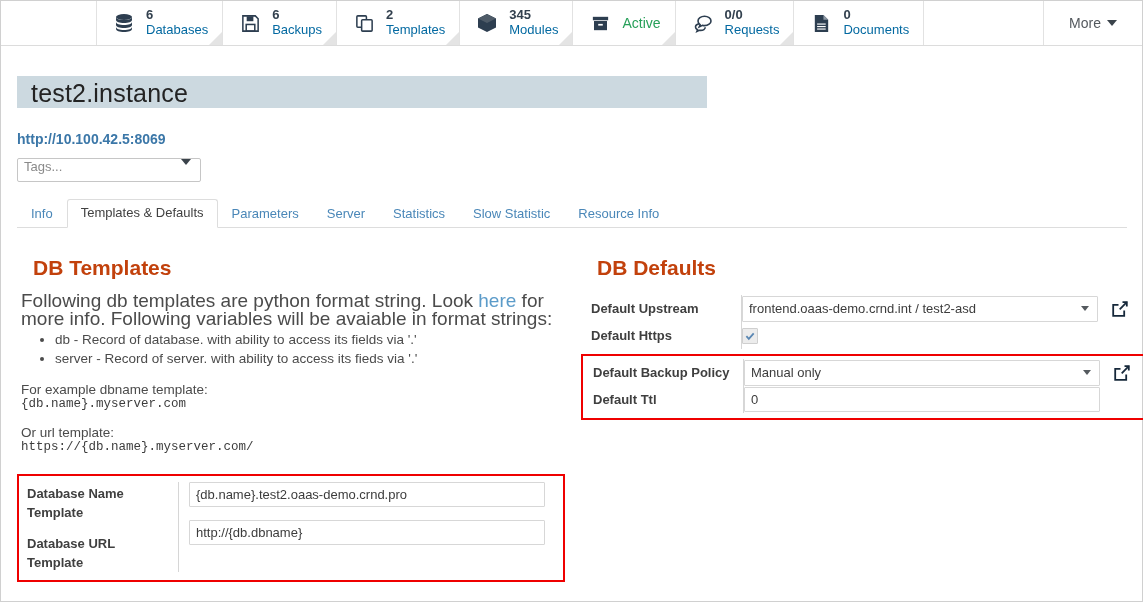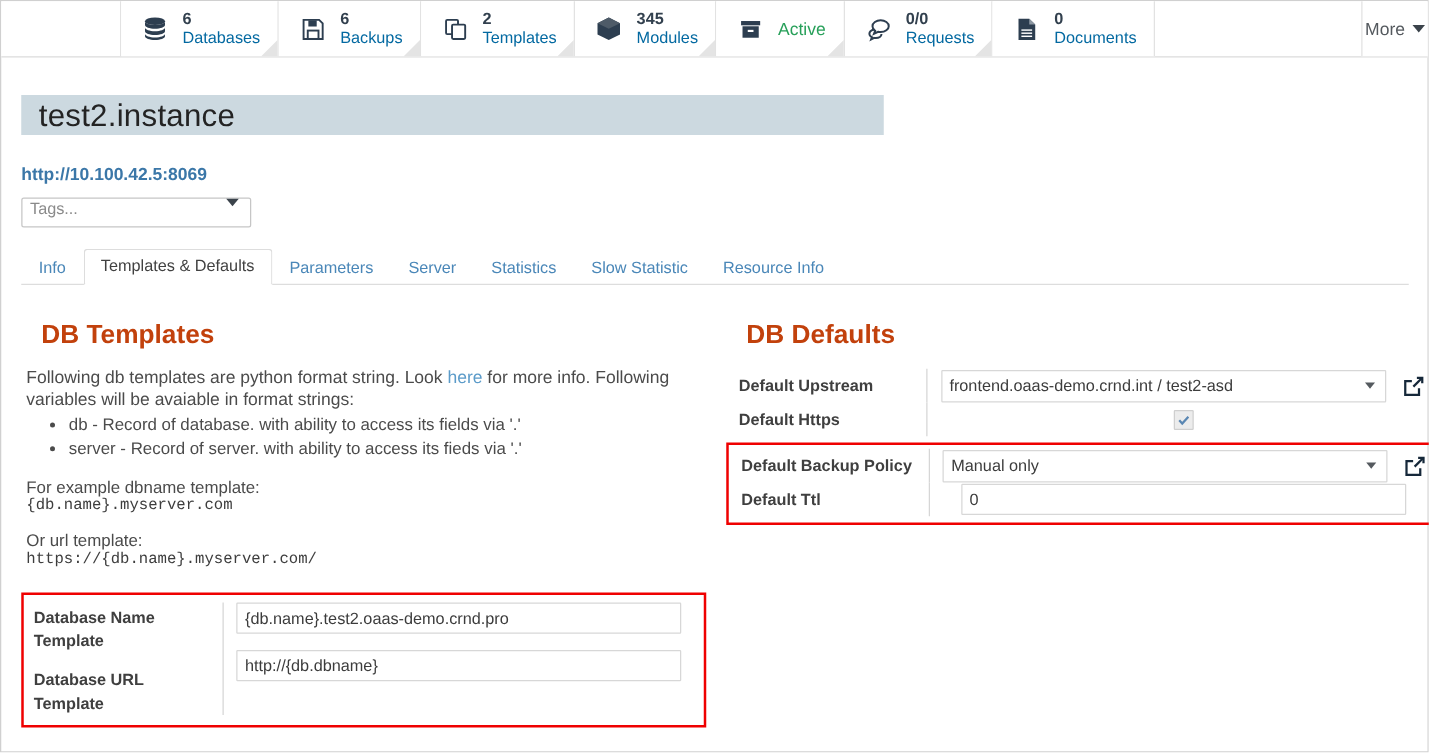--- a/index.html
+++ b/index.html
@@ -81,21 +81,21 @@
     font-size: 13px;
     color: #0369a1;
     display: block;
   }
   .stat-single {
     font-size: 14px;
     color: #28a05a;
   }
   .more-tile {
     margin-left: auto;
-    padding: 0 2px;
+    padding: 0 25px;
     border-left: 1px solid #e2e2e2;
     border-right: none;
     display: flex;
     align-items: center;
     position: relative;
   }
   .more-label {
     font-size: 14px;
     color: #54595e;
     margin-right: 6px;
@@ -197,21 +197,21 @@
   }
   .col-left { width: 560px; flex: 0 0 auto; }
   .col-right { width: 570px; flex: 0 0 auto; padding-left: 4px; }
   .sec-title {
     font-size: 21px;
     color: #c2410c;
     font-weight: bold;
     margin: 0 0 12px 16px;
   }
   .body-text {
-    font-size: 14px;
+    font-size: 19px;
     color: #4b4b4b;
     line-height: 18px;
     margin: 0 0 0 4px;
     max-width: 548px;
   }
   .body-text a {
     color: #5b9bc9;
     text-decoration: none;
     cursor: pointer;
   }
@@ -286,24 +286,22 @@
     font-weight: bold;
     color: #3f3f3f;
     padding-left: 10px;
     box-sizing: border-box;
   }
   .def-ctl {
     flex: 1;
     display: flex;
     align-items: center;
     border-left: 1px solid #d6d6d6;
-    padding-left: 10px;
     min-height: 27px;
     box-sizing: border-box;
-    justify-content: center;
   }
   .sel-box {
     width: 356px;
     height: 26px;
     border: 1px solid #d7d7d7;
     background: #fff;
     box-sizing: border-box;
     font-size: 13px;
     color: #3c3c3c;
     padding: 0 20px 0 6px;

